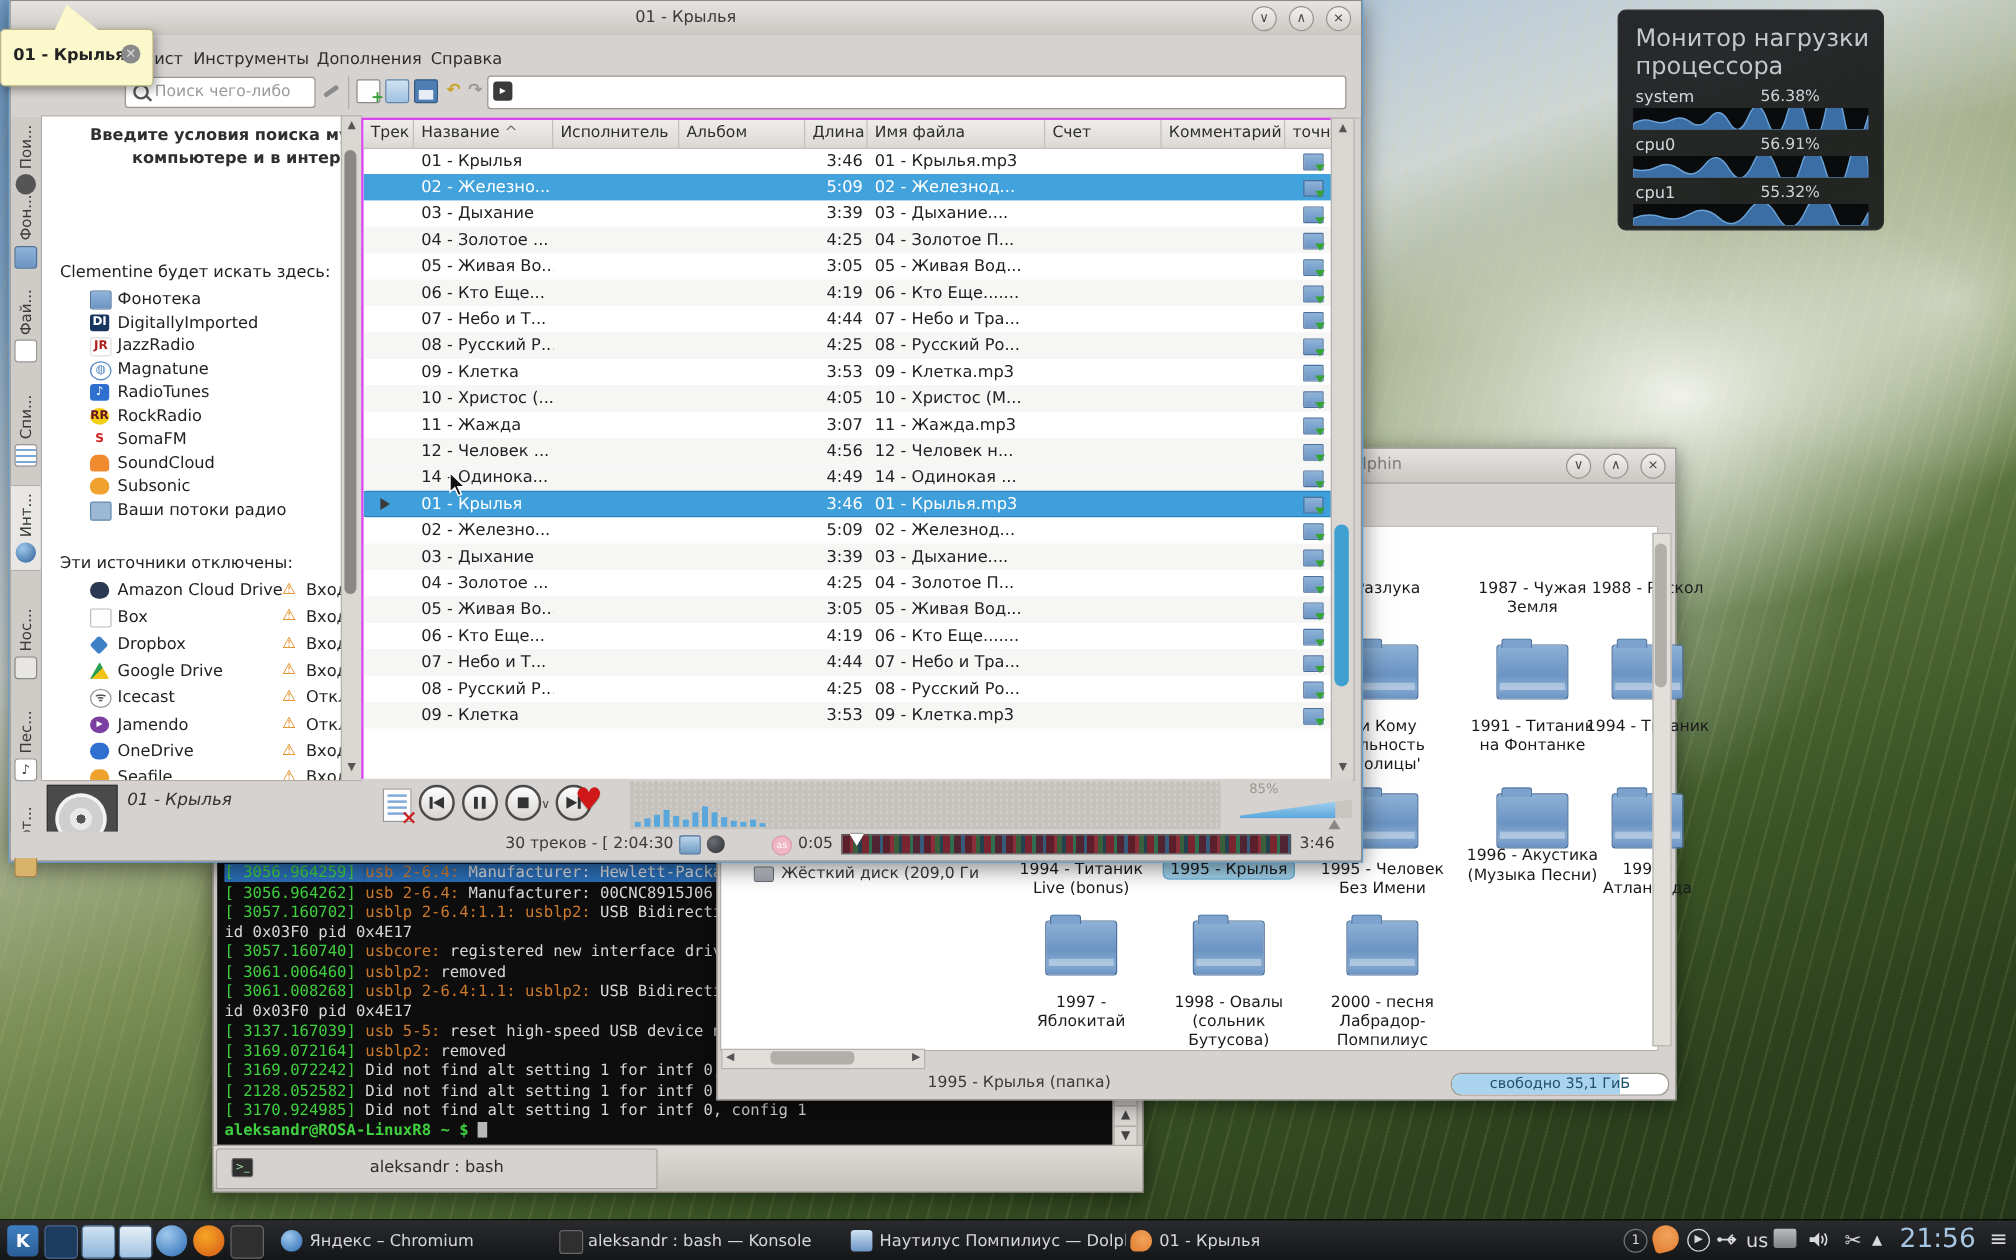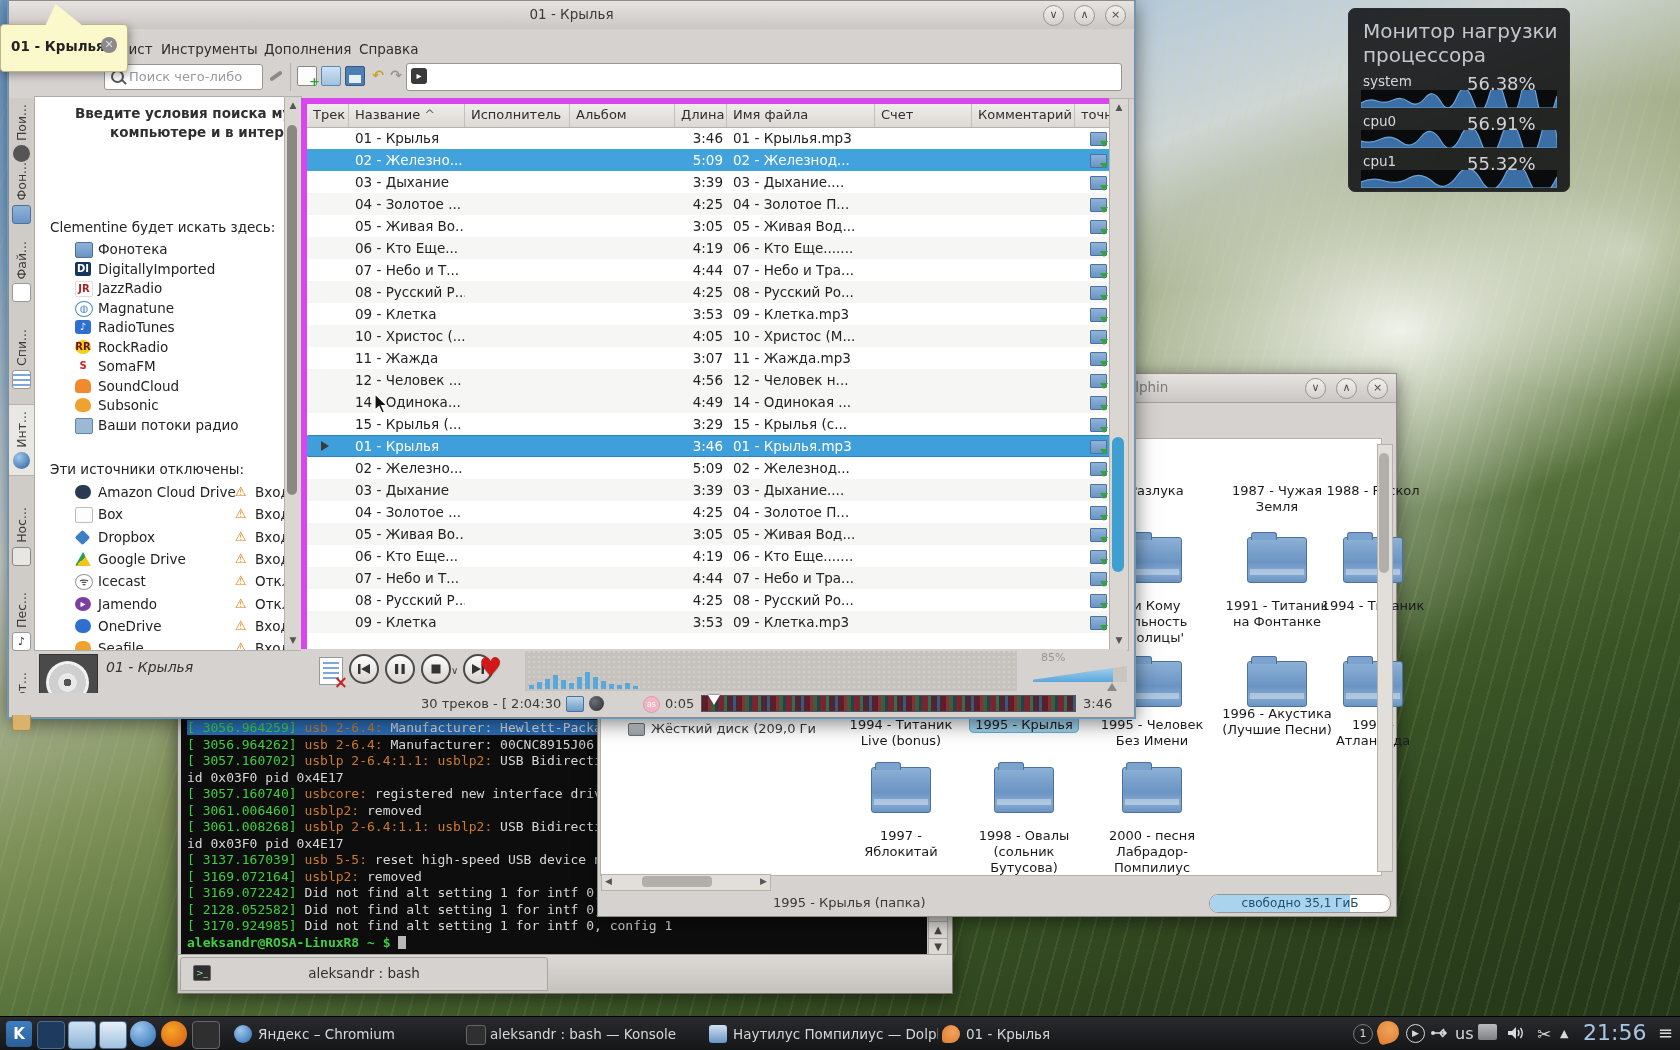--- a/index.html
+++ b/index.html
@@ -52,21 +52,21 @@
   .sidebar{position:absolute;left:25px;top:95px;width:250px;height:553px;background:#fff;border:1px solid #aeaaa5;overflow:hidden;}
   .sb-scroll{position:absolute;left:275px;top:95px;width:16px;height:553px;background:#dad7d3;border:1px solid #b5b1ac;}
   .sb-thumb{position:absolute;left:2px;width:10px;border-radius:5px;background:#8a8784;}
   .intro{position:absolute;font-weight:bold;color:#2f2f2f;white-space:nowrap;}
   .srcitem{position:absolute;left:0;width:100%;height:20px;}
   .srcitem .ic{position:absolute;left:40px;top:2px;width:16px;height:14px;font-size:10px;line-height:14px;text-align:center;border-radius:2px;font-weight:bold;}
   .srcitem .nm{position:absolute;left:63px;top:1px;white-space:nowrap;}
   .srcitem .warn{position:absolute;left:200px;top:1px;color:#e07b00;font-size:13px;}
   .srcitem .st{position:absolute;left:220px;top:1px;white-space:nowrap;}
   
-  .pl-view{position:absolute;left:292px;top:97px;width:808px;height:551px;background:#fff;border:6px solid #d946ef;}
+  .pl-view{position:absolute;left:292px;top:97px;width:808px;height:551px;background:#fff;border:2px solid #d946ef;}
   .pl-head{position:absolute;left:0;top:0;width:100%;height:23px;background:linear-gradient(#efedea,#dcd9d5);border-bottom:1px solid #b5b1ac;display:flex;}
   .pl-head .hc{border-right:1px solid #c3c0bb;box-sizing:border-box;padding:3px 0 0 6px;font-size:13px;color:#2e2e2e;overflow:hidden;white-space:nowrap;position:relative;}
   .rows{position:absolute;left:0;top:23px;width:100%;height:528px;overflow:hidden;}
   .prow{display:flex;height:22px;line-height:22px;font-size:13.5px;white-space:nowrap;}
   .prow.odd{background:#f6f6f5;}
   .prow.sel{background:#42a2dc;color:#fff;}
   .prow.playing{background:#3f9fda;color:#fff;box-shadow:inset 0 1px 0 #2b84bd, inset 0 -1px 0 #2b84bd;border-radius:2px;}
   .pc{overflow:hidden;box-sizing:border-box;}
   .pc.dur{text-align:right;padding-right:4px;}
   .pc.ttl,.pc.fil{padding-left:6px;}
@@ -111,21 +111,21 @@
     box-shadow:2px 3px 8px rgba(0,0,0,.35);z-index:60;}
   #tooltip .txt{position:absolute;left:10px;top:13px;font-weight:bold;font-size:13.5px;}
   #tooltip .cl{position:absolute;right:10px;top:12px;width:16px;height:16px;border-radius:50%;background:#8a8a8a;color:#ddd;
     font-size:11px;line-height:16px;text-align:center;}
   #tooltip::before{content:"";position:absolute;left:44px;top:-21px;width:38px;height:22px;background:#fbf8cc;
     clip-path:polygon(28% 0,0 100%,100% 100%);filter:drop-shadow(0 -1px 0 #b9b489);}
   
   #cpu{left:1348px;top:8px;width:220px;height:182px;background:rgba(12,13,15,.86);border:1px solid #2c2e31;border-radius:7px;z-index:5;color:#c3c7cd;}
   #cpu .wt{position:absolute;left:14px;top:10px;font-size:20px;line-height:24px;color:#c3c7cd;}
   .cpurow-lab{position:absolute;left:14px;font-size:13.5px;color:#d4d8de;}
-  .cpurow-val{position:absolute;left:118px;font-size:18px;color:#ced2d8;}
+  .cpurow-val{position:absolute;left:118px;font-size:13px;color:#ced2d8;}
   .cpugraph{position:absolute;left:12px;width:196px;height:18px;background:#0a0b0d;}
   
   #dolphin{left:597px;top:373px;width:798px;height:542px;z-index:20;}
   #dolphin .titlebar .t{text-align:left;color:#7d7d7d;}
   #dolphin .view{position:absolute;left:2px;top:64px;width:780px;height:436px;background:#fff;border:1px solid #b5b1ac;}
   .dlabel{position:absolute;width:120px;text-align:center;font-size:13px;line-height:16px;color:#1a1a1a;transform:translateX(-50%);}
   .dlabel.selected span{background:#9fd0ea;border:1px solid #63b0d8;border-radius:5px;padding:0 5px;}
   .dfolder{position:absolute;width:58px;height:44px;transform:translateX(-50%);
     background:linear-gradient(180deg,#8db1d6 0%,#6b94c4 55%,#86abd1 80%,#6b94c4 100%);border:1px solid #4d719c;border-radius:3px;}
   .dfolder::before{content:"";position:absolute;left:3px;top:-6px;width:24px;height:7px;background:#7ba3cd;border:1px solid #4d719c;border-bottom:none;border-radius:3px 3px 0 0;}
@@ -249,21 +249,21 @@
         <div class="dfolder" style="left: 554px; top: 393px;"></div>
         <div class="dlabel" style="left: 554px; top: 109px;"><span>- Разлука</span><br></div>
         <div class="dlabel" style="left: 679px; top: 109px;"><span>1987 - Чужая</span><br><span>Земля</span><br></div>
         <div class="dlabel" style="left: 775px; top: 109px;"><span>1988 - Раскол</span><br></div>
         <div class="dlabel" style="left: 554px; top: 224px;"><span>Ни Кому</span><br><span>бельность</span><br><span>Столицы'</span><br></div>
         <div class="dlabel" style="left: 679px; top: 224px;"><span>1991 - Титаник</span><br><span>на Фонтанке</span><br></div>
         <div class="dlabel" style="left: 775px; top: 224px;"><span>1994 - Титаник</span><br></div>
         <div class="dlabel" style="left: 303px; top: 343px;"><span>1994 - Титаник</span><br><span>Live (bonus)</span><br></div>
         <div class="dlabel selected" style="left: 426px; top: 343px;"><span>1995 - Крылья</span><br></div>
         <div class="dlabel" style="left: 554px; top: 343px;"><span>1995 - Человек</span><br><span>Без Имени</span><br></div>
-        <div class="dlabel" style="left: 679px; top: 332px;"><span>1996 - Акустика</span><br><span>(Лучшие Песни)</span><br></div>
+        <div class="dlabel" style="left: 679px; top: 332px;"><span>1996 - Акустика</span><br><span>(Музыка Песни)</span><br></div>
         <div class="dlabel" style="left: 775px; top: 343px;"><span>1997 -</span><br><span>Атлантида</span><br></div>
         <div class="dlabel" style="left: 303px; top: 454px;"><span>1997 -</span><br><span>Яблокитай</span><br></div>
         <div class="dlabel" style="left: 426px; top: 454px;"><span>1998 - Овалы</span><br><span>(сольник</span><br><span>Бутусова)</span><br></div>
         <div class="dlabel" style="left: 554px; top: 454px;"><span>2000 - песня</span><br><span>Лабрадор-</span><br><span>Помпилиус</span><br></div>
       </div>
     <div class="place"><span class="disk-ic"></span><span>Жёсткий диск (209,0 Ги</span></div>
     <div class="dv-scroll">
         <div class="dv-thumb"></div>
       </div>
     <div class="dh-scroll">
@@ -601,31 +601,20 @@
             <div class="pc " style="flex: 0 0 103px;"></div>
             <div class="pc" style="flex: 1 1 0%; text-align: right; padding-right: 8px;"><span class="pl-folder"></span></div>
           </div>
           <div class="prow odd">
             <div class="pc" style="flex: 0 0 42px;"></div>
             <div class="pc ttl" style="flex: 0 0 116px;">14 - Одинока...</div>
             <div class="pc " style="flex: 0 0 105px;"></div>
             <div class="pc " style="flex: 0 0 105px;"></div>
             <div class="pc dur" style="flex: 0 0 52px;">4:49</div>
             <div class="pc fil" style="flex: 0 0 148px;">14 - Одинокая ...</div>
-            <div class="pc " style="flex: 0 0 97px;"></div>
-            <div class="pc " style="flex: 0 0 103px;"></div>
-            <div class="pc" style="flex: 1 1 0%; text-align: right; padding-right: 8px;"><span class="pl-folder"></span></div>
-          </div>
-          <div class="prow ">
-            <div class="pc" style="flex: 0 0 42px;"></div>
-            <div class="pc ttl" style="flex: 0 0 116px;">15 - Крылья (...</div>
-            <div class="pc " style="flex: 0 0 105px;"></div>
-            <div class="pc " style="flex: 0 0 105px;"></div>
-            <div class="pc dur" style="flex: 0 0 52px;">3:29</div>
-            <div class="pc fil" style="flex: 0 0 148px;">15 - Крылья (с...</div>
             <div class="pc " style="flex: 0 0 97px;"></div>
             <div class="pc " style="flex: 0 0 103px;"></div>
             <div class="pc" style="flex: 1 1 0%; text-align: right; padding-right: 8px;"><span class="pl-folder"></span></div>
           </div>
           <div class="prow odd playing">
             <div class="pc" style="flex: 0 0 42px;">
               <div class="playmark"></div>
             </div>
             <div class="pc ttl" style="flex: 0 0 116px;">01 - Крылья</div>
             <div class="pc " style="flex: 0 0 105px;"></div>

